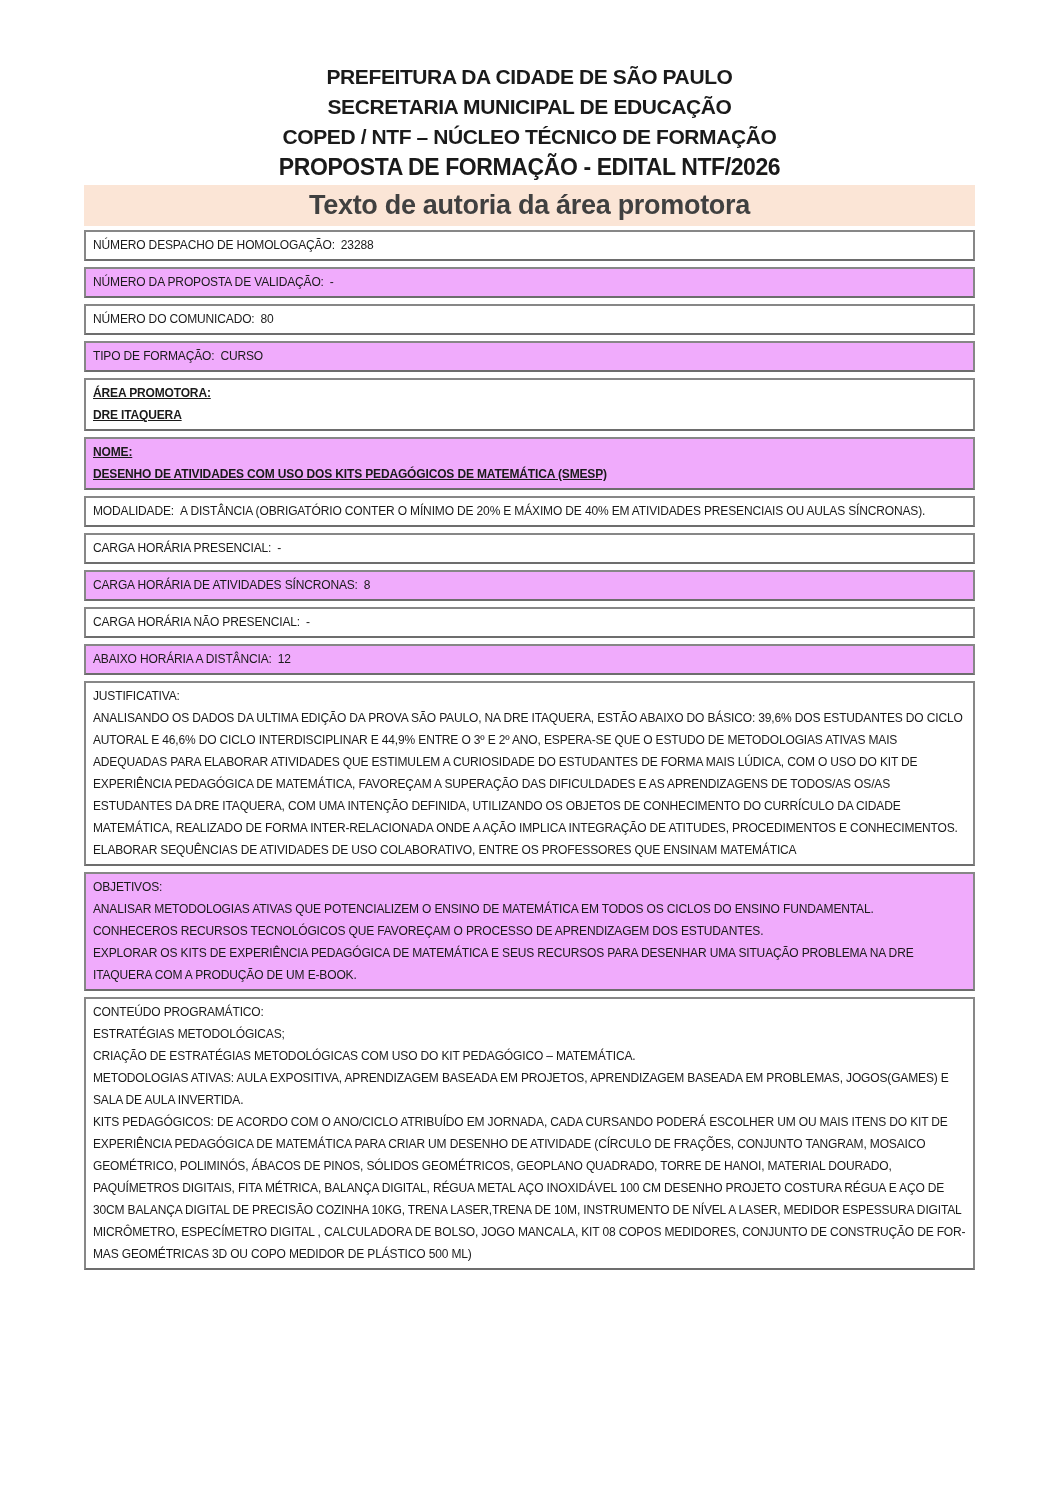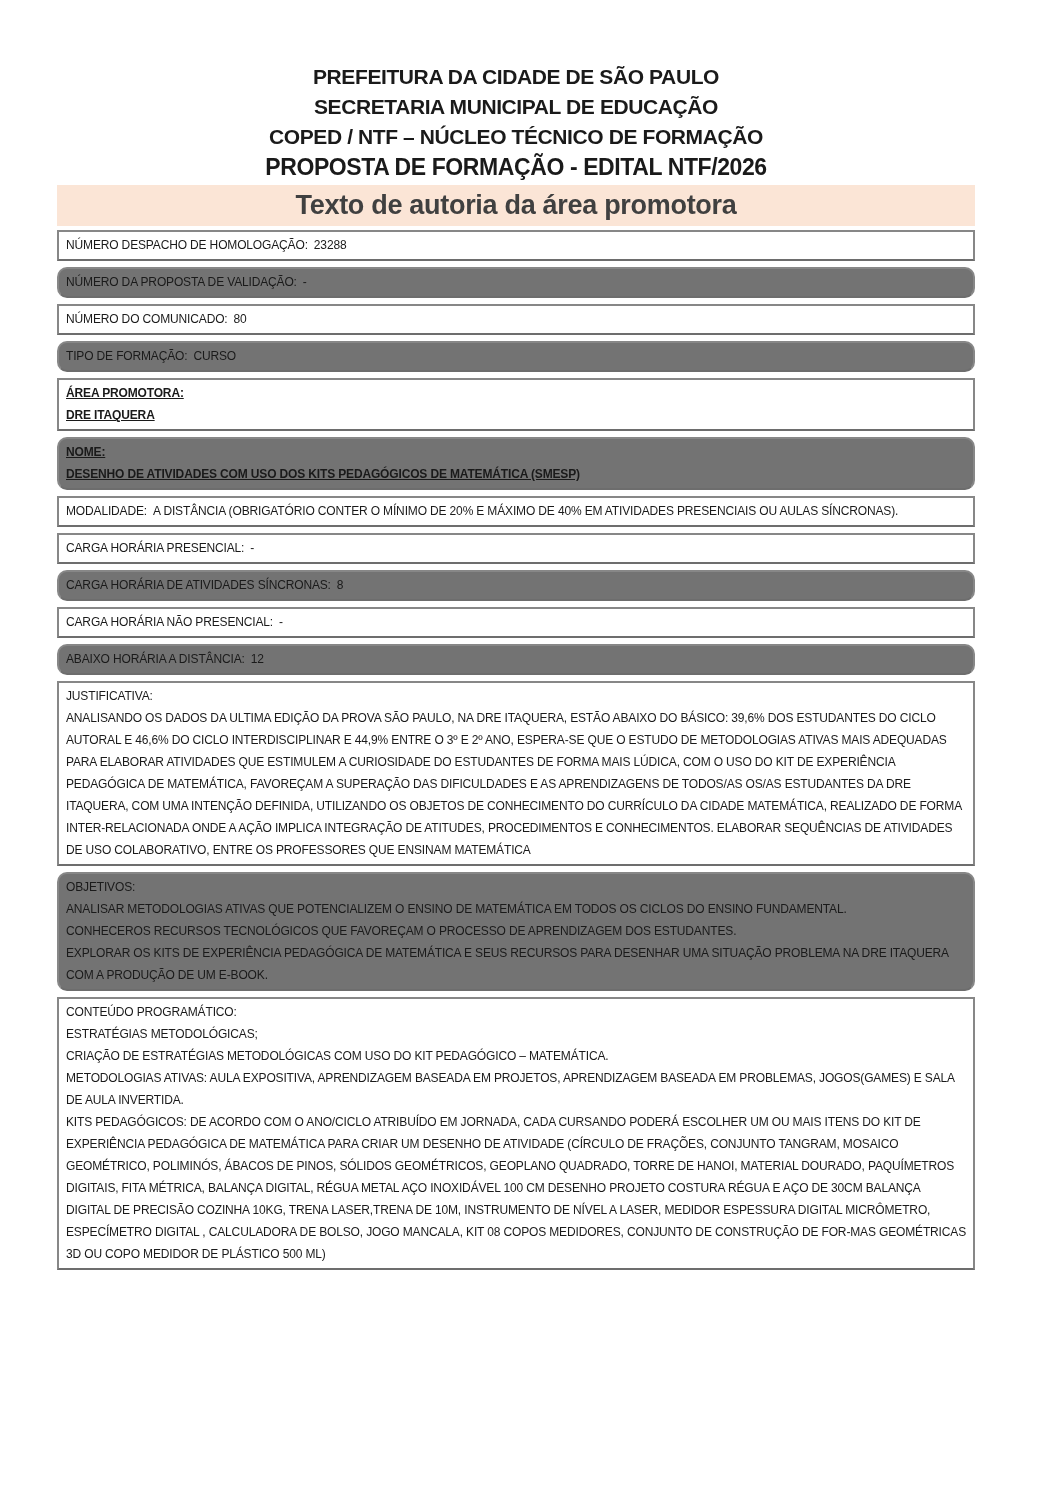--- a/index.html
+++ b/index.html
@@ -8,21 +8,21 @@
   body {
     width: 1058px;
     background: #ffffff;
     font-family: "Liberation Sans", sans-serif;
     color: #1a1a1a;
     -webkit-font-smoothing: antialiased;
   }
   .page {
     width: 1058px;
     min-height: 1497px;
-    padding: 62px 83px 30px 57px;
+    padding: 62px 83px 30px 84px;
     background: #ffffff;
   }
   
   .doc-header { margin-bottom: 4px; }
   .h-line {
     text-align: center;
     font-weight: 700;
     font-size: 21px;
     line-height: 30px;
     letter-spacing: -0.4px;
@@ -50,21 +50,21 @@
   .row {
     border: 2px solid #878787;
     border-bottom-color: #6d6d6d;
     background: #ffffff;
     padding: 2px 7px 3px 7px;
     margin-bottom: 6px;
     font-size: 12px;
     line-height: 22px;
     letter-spacing: -0.15px;
   }
-  .row.peach { background: #737373; border-radius: 10px; }
+  .row.peach { background: #f0abfc; }
   .row.bold { font-weight: 700; text-decoration: underline; }
   .row .lbl { }
   .row.inline .val { margin-left: 6px; }
   .row.stacked .lbl { display: block; }
   .row.stacked .val {
     display: block;
     white-space: pre-line;
   }
 </style>
 </head>

